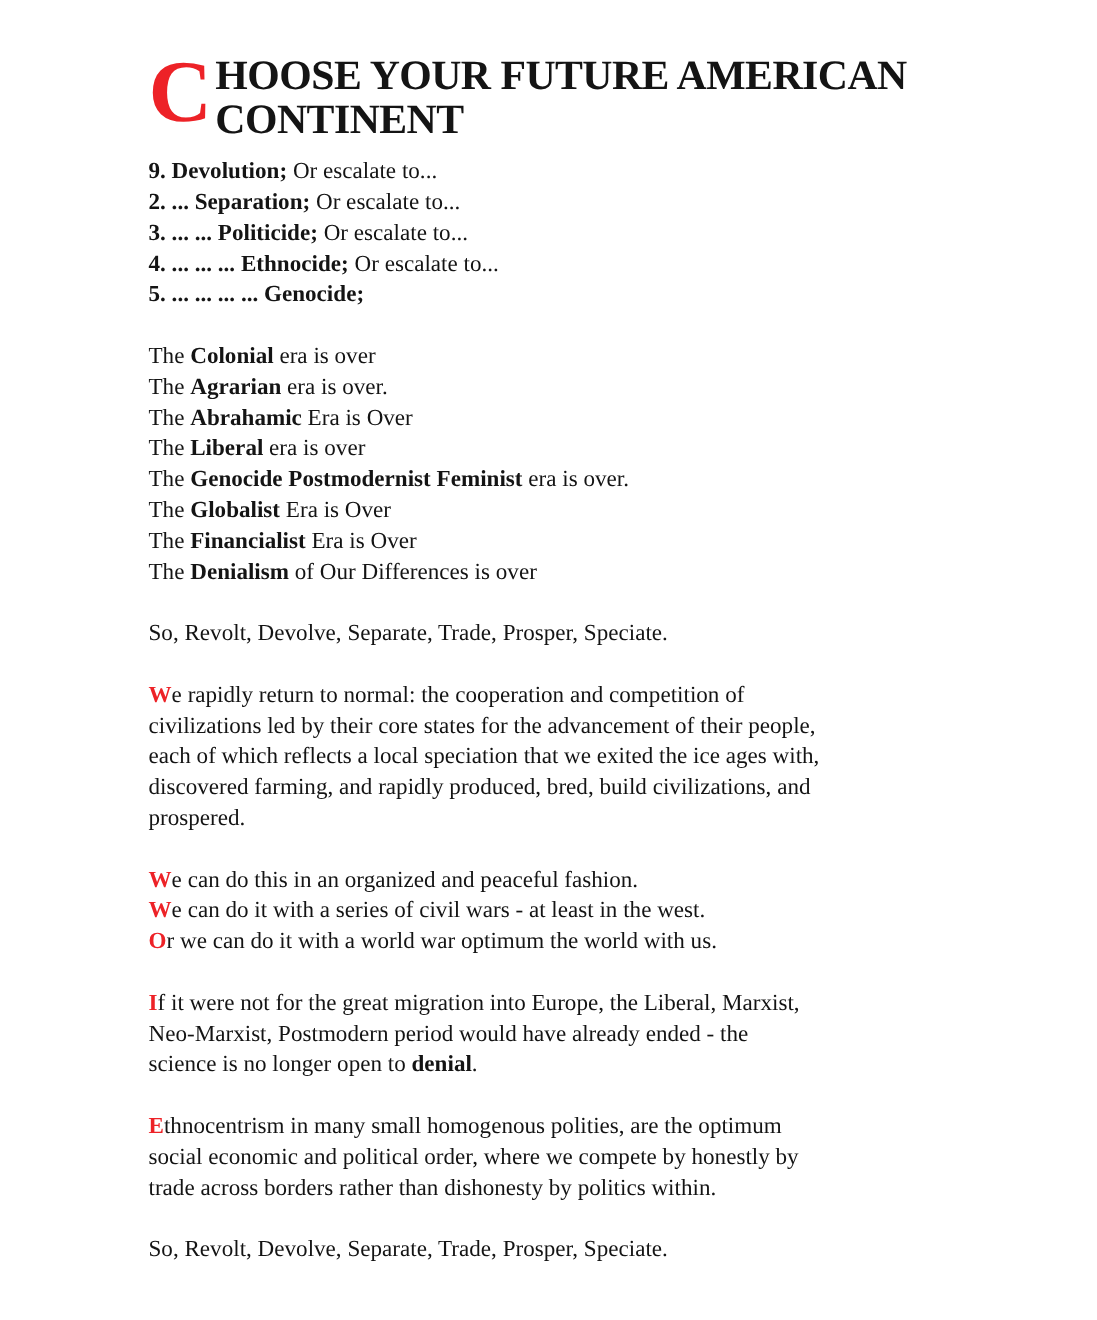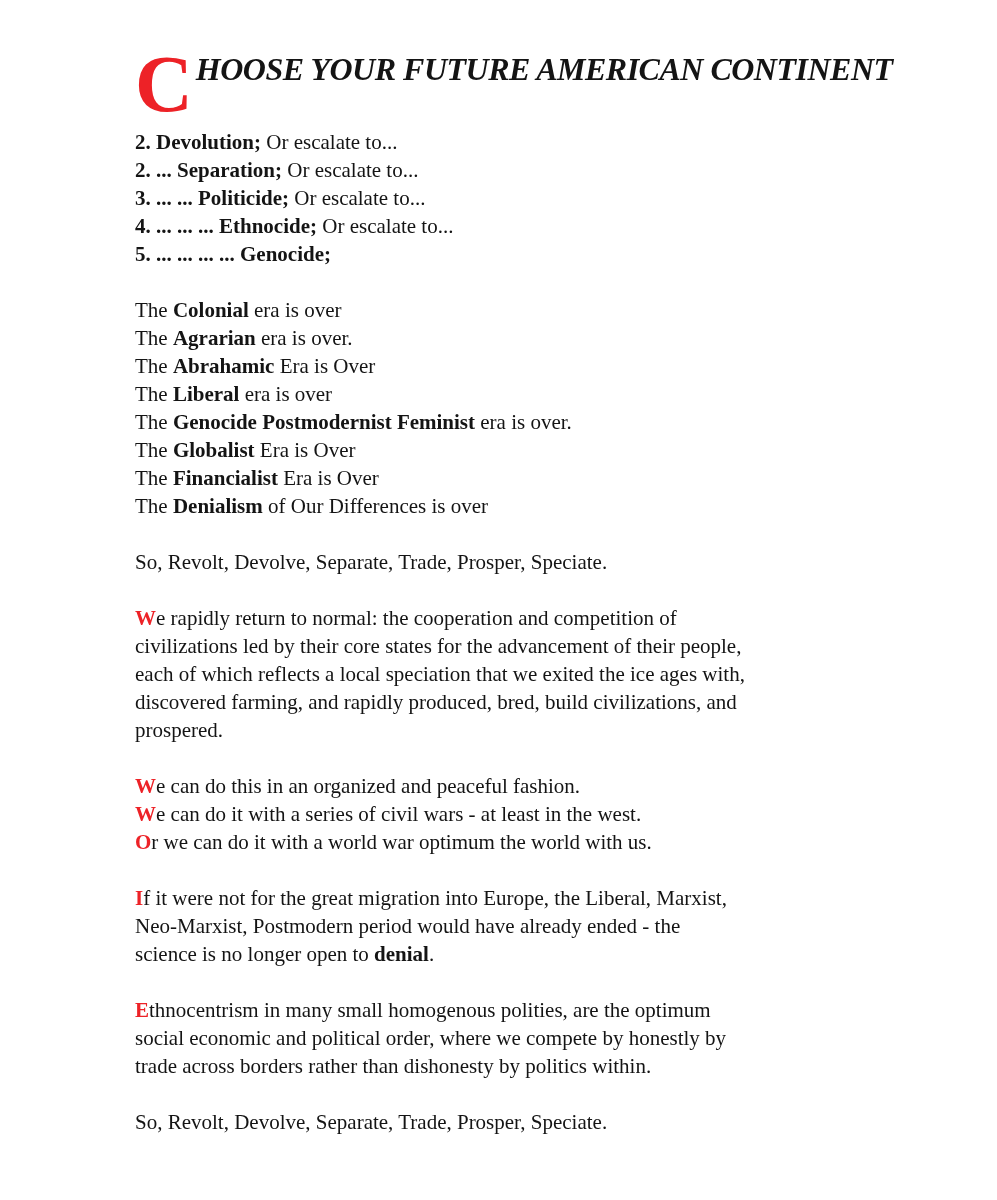--- a/index.html
+++ b/index.html
@@ -26,43 +26,42 @@
     margin:0 0 12px 0;
     font-weight:bold;
   }
   .dropcap{
     font-size:80px;
     line-height:64px;
     color:var(--red);
     margin-right:3px;
   }
   .title-rest{
-    font-size:32px;
+    font-size:38px;
     line-height:40px;
     margin-top:-3px;
     letter-spacing:-0.5px;
-    font-style:italic;
   }
   .block{margin:0 0 28px 0;}
   .line{white-space:nowrap;}
   .seg.bold{font-weight:bold;}
   .seg.red{color:var(--red);font-weight:bold;}
   .seg.italic{}
 </style>
 </head>
 <body>
 
 <div class="page">
   <h1 class="title">
     <span class="dropcap">C</span>
     <span class="title-rest">HOOSE YOUR FUTURE AMERICAN CONTINENT</span>
   </h1>
   <div id="doc-body">
       <div class="block">
-        <div class="line"><span class="seg bold">2. Devolution;</span><span class="seg"> Or escalate to...</span></div>
+        <div class="line"><span class="seg bold">9. Devolution;</span><span class="seg"> Or escalate to...</span></div>
         <div class="line"><span class="seg bold">2. ... Separation;</span><span class="seg"> Or escalate to...</span></div>
         <div class="line"><span class="seg bold">3. ... ... Politicide;</span><span class="seg"> Or escalate to...</span></div>
         <div class="line"><span class="seg bold">4. ... ... ... Ethnocide;</span><span class="seg"> Or escalate to...</span></div>
         <div class="line"><span class="seg bold">5. ... ... ... ... Genocide;</span></div>
       </div>
       <div class="block">
         <div class="line"><span class="seg">The </span><span class="seg bold">Colonial</span><span class="seg"> era is over</span></div>
         <div class="line"><span class="seg">The </span><span class="seg bold">Agrarian</span><span class="seg"> era is over.</span></div>
         <div class="line"><span class="seg">The </span><span class="seg bold">Abrahamic</span><span class="seg"> Era is Over</span></div>
         <div class="line"><span class="seg">The </span><span class="seg bold">Liberal</span><span class="seg"> era is over</span></div>

